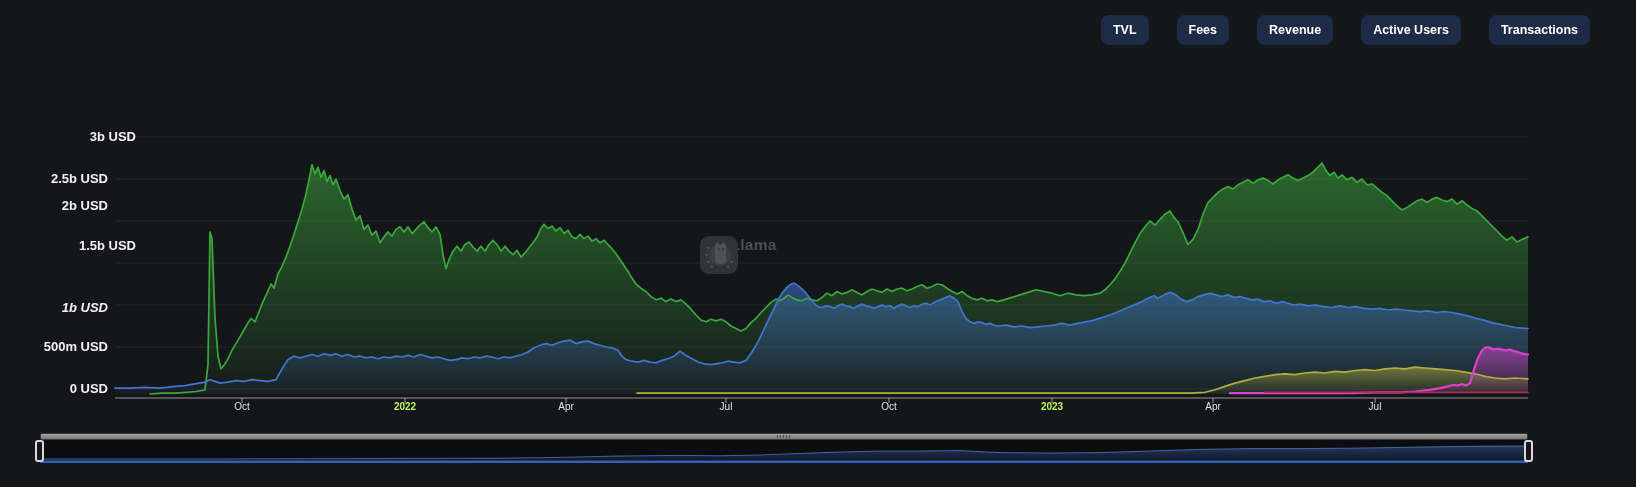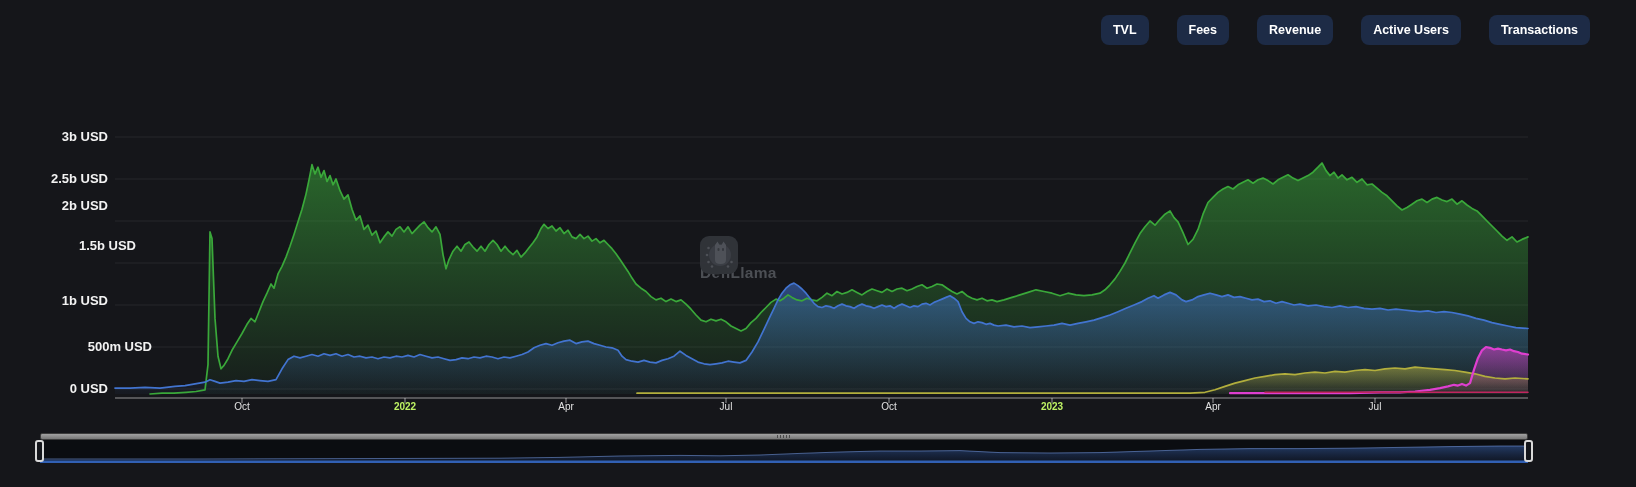--- a/index.html
+++ b/index.html
@@ -24,21 +24,21 @@
   .xlabel{
     position:absolute;top:401px;transform:translateX(-50%);
     font-size:10px;color:#e2e2e2;white-space:nowrap;
   }
   .xlabel.bold{font-weight:700;color:#bef264;}
   
   .watermark{
     position:absolute;left:700px;top:236px;display:flex;align-items:center;gap:10px;
     opacity:.88;pointer-events:none;
   }
-  .watermark-text{font-size:15.5px;font-weight:700;color:#54575d;letter-spacing:.3px;margin-top:28px;}
+  .watermark-text{font-size:15.5px;font-weight:700;color:#54575d;letter-spacing:.3px;}
   
   .scrollbar{
     position:absolute;left:40px;top:433px;width:1488px;height:7px;
     background:linear-gradient(#a2a2a2,#777);border:1px solid #3c3c3c;
     border-radius:2px;box-sizing:border-box;cursor:pointer;
   }
   .scroll-grip{
     position:absolute;left:50%;top:1px;width:14px;height:3px;margin-left:-7px;
     background:repeating-linear-gradient(90deg,#4a4a4a 0 1px,rgba(0,0,0,0) 1px 3px);
   }
@@ -101,26 +101,26 @@
     <path d="M637 393.2L700 393.2L800 393.2L900 393.2L1000 393.2L1100 393.2L1150 393.2L1190 393.2L1205 392.3L1215 389.8L1225 386.4L1235 383.1L1245 380.6L1255 378.0L1265 376.4L1275 374.7L1285 373.8L1295 374.7L1305 373.0L1315 372.2L1325 373.0L1335 371.3L1345 372.2L1355 370.5L1365 369.6L1375 370.5L1385 368.8L1395 368.0L1405 368.8L1415 367.1L1425 368.0L1435 368.8L1445 369.6L1455 370.5L1465 372.2L1475 373.8L1485 376.4L1495 378.0L1505 378.9L1515 378.0L1528 378.9L1528 394L637 394Z" fill="url(#g2)" stroke="none"></path>
     <path d="M1230 393.2L1260 393.2L1290 393.2L1320 393.2L1350 393.2L1380 392.3L1400 392.3L1415 391.5L1430 389.8L1440 388.1L1448 386.4L1454 384.8L1458 385.6L1462 383.9L1466 385.6L1470 383.1L1474 369.6L1478 357.9L1482 350.3L1486 347.0L1490 347.8L1494 349.5L1498 348.6L1502 349.5L1506 350.3L1510 349.5L1514 351.2L1518 352.0L1522 353.7L1528 354.5L1528 394L1230 394Z" fill="url(#g3)" stroke="none"></path>
     <path d="M150 394.0L162 393.2L174 393.2L186 392.3L196 391.5L205 389.8L208 364.6L210 231.9L212 238.6L215 318.4L218 356.2L221 368.8L224 365.4L228 358.7L232 350.3L237 341.9L242 333.5L247 324.3L251 318.4L255 321.8L259 311.7L263 301.6L267 293.2L271 284.0L274 288.2L278 273.9L282 266.3L286 257.1L290 246.2L294 234.4L298 221.8L302 209.2L306 194.1L309 179.8L312 164.7L315 173.9L318 167.2L321 177.3L324 170.6L327 181.5L330 175.6L333 184.8L336 179.0L340 190.7L344 199.1L348 194.9L352 209.2L356 220.1L360 215.9L364 229.4L368 225.2L372 235.2L376 231.0L380 242.8L384 236.9L388 231.9L392 236.1L396 229.4L400 226.8L404 231.9L408 226.8L412 233.6L416 229.4L420 225.2L424 221.8L428 227.7L432 231.9L436 226.8L440 234.4L443 254.6L446 268.8L449 259.6L453 251.2L457 246.2L461 251.2L465 244.5L469 242.0L473 247.0L477 251.2L481 246.2L485 251.2L489 244.5L493 240.3L497 244.5L501 251.2L505 246.2L509 251.2L513 254.6L517 250.4L521 257.1L525 252.9L529 247.8L533 242.8L537 236.9L541 228.5L544 224.3L548 228.5L552 226.0L556 231.0L560 227.7L564 233.6L568 230.2L572 236.9L576 238.6L580 234.4L584 238.6L588 236.1L592 241.1L596 238.6L600 242.8L604 240.3L608 244.5L612 248.7L616 253.7L620 259.6L624 265.5L628 271.4L632 278.1L636 284.0L641 288.2L646 291.5L651 296.6L656 299.9L661 298.2L666 301.6L671 299.1L676 301.6L681 299.9L686 304.1L691 309.2L696 315.0L701 320.1L706 321.8L711 319.2L716 320.9L721 319.2L726 321.8L731 326.0L736 328.5L741 331.0L746 328.5L751 322.6L756 318.4L761 312.5L766 307.5L771 302.4L776 299.1L780 300.8L784 298.2L788 294.9L792 297.4L797 299.9L802 300.8L807 298.2L812 299.9L817 300.8L822 297.4L827 293.2L832 295.7L837 291.5L842 294.0L847 292.4L852 289.8L857 292.4L862 294.9L867 291.5L872 289.0L877 290.7L882 292.4L887 289.0L892 291.5L897 289.0L902 288.2L907 290.7L912 289.0L917 286.5L922 284.8L927 288.2L932 286.5L937 284.0L942 284.8L947 288.2L952 291.5L957 294.0L962 291.5L967 295.7L972 298.2L977 299.9L982 298.2L987 300.8L992 299.9L997 301.6L1004 299.9L1012 297.4L1020 294.9L1028 292.4L1036 289.8L1044 291.5L1052 293.2L1060 295.7L1068 293.2L1076 294.9L1084 295.7L1092 294.9L1100 293.2L1105 289.8L1110 284.8L1115 278.9L1120 271.4L1125 263.0L1130 252.9L1135 242.8L1140 233.6L1145 226.8L1150 221.0L1155 225.2L1160 219.3L1165 214.2L1170 210.9L1174 217.6L1178 221.8L1183 232.7L1188 244.5L1193 239.4L1198 229.4L1203 214.2L1208 202.5L1213 197.4L1218 192.4L1223 189.0L1228 186.5L1233 189.0L1238 184.8L1243 182.3L1248 179.8L1253 183.2L1258 179.8L1263 178.1L1268 180.6L1273 184.0L1278 179.8L1283 177.3L1288 174.8L1293 178.1L1298 180.6L1303 178.1L1308 175.6L1313 172.2L1318 167.2L1322 163.0L1326 170.6L1330 175.6L1334 172.2L1338 178.1L1342 174.8L1347 179.8L1352 177.3L1357 182.3L1362 179.0L1367 184.8L1372 184.0L1377 188.2L1382 192.4L1387 195.8L1392 200.8L1397 205.8L1402 210.0L1407 207.5L1412 204.2L1417 200.8L1422 199.1L1427 202.5L1432 199.1L1437 197.4L1442 200.0L1447 201.6L1452 199.1L1457 204.2L1462 200.8L1467 205.0L1472 208.4L1477 210.9L1482 215.9L1487 221.0L1492 226.0L1497 231.0L1502 236.1L1507 240.3L1512 236.9L1517 242.0L1522 239.4L1528 236.9" fill="none" stroke="#3aa83a" stroke-width="1.7" stroke-linejoin="round" stroke-linecap="round"></path>
     <path d="M115 388.1L130 388.1L145 387.3L160 388.1L175 386.4L185 385.6L195 383.9L205 382.2L210 379.7L215 381.4L220 383.1L228 382.2L236 380.6L244 381.4L252 379.7L260 380.6L268 381.4L276 379.7L282 368.8L288 359.6L294 356.2L300 357.9L306 356.2L312 354.5L318 356.2L324 353.7L330 355.4L336 353.7L342 356.2L348 354.5L354 357.0L360 356.2L366 357.9L372 357.0L378 358.7L384 357.0L390 357.9L396 356.2L402 357.0L408 355.4L414 357.0L420 354.5L426 356.2L432 357.9L438 357.0L444 358.7L450 360.4L456 359.6L462 357.9L468 358.7L474 357.0L480 357.9L486 356.2L492 357.0L498 358.7L504 357.0L510 357.9L516 356.2L522 354.5L528 352.0L534 347.8L540 345.3L546 343.6L552 345.3L558 342.8L564 341.1L570 340.2L576 343.6L582 341.9L588 341.1L594 343.6L600 345.3L606 347.0L612 347.8L618 350.3L622 356.2L626 359.6L632 361.2L638 362.1L644 360.4L650 362.1L656 362.9L662 360.4L668 358.7L674 356.2L680 351.2L686 355.4L692 358.7L698 362.1L704 363.8L710 364.6L716 363.8L722 362.9L728 361.2L734 362.1L740 362.9L746 360.4L752 352.0L758 341.9L764 329.3L770 316.7L774 308.3L778 299.9L782 293.2L786 288.2L790 284.8L794 283.1L798 285.6L802 289.0L806 293.2L810 298.2L814 303.3L818 306.6L822 307.5L826 305.8L830 306.6L834 308.3L838 305.8L842 304.1L846 305.8L850 306.6L854 308.3L858 305.8L862 304.1L866 305.8L870 306.6L874 308.3L878 306.6L882 305.0L886 306.6L890 305.8L894 308.3L898 305.8L902 304.1L906 305.8L910 307.5L914 305.8L918 306.6L922 304.1L926 303.3L930 305.0L934 302.4L938 300.8L942 299.1L946 297.4L950 295.7L954 298.2L958 301.6L962 311.7L966 318.4L970 321.8L974 323.4L978 321.8L982 322.6L986 324.3L990 323.4L994 325.1L998 326.0L1006 325.1L1014 326.8L1022 326.0L1030 327.6L1038 326.8L1046 326.0L1054 325.1L1062 323.4L1070 325.1L1078 323.4L1086 321.8L1094 320.1L1102 317.6L1110 315.0L1118 311.7L1126 308.3L1134 305.0L1142 301.6L1148 298.2L1154 295.7L1158 298.2L1164 294.9L1170 292.4L1176 294.9L1182 299.9L1186 301.6L1192 299.9L1198 296.6L1204 294.9L1210 293.2L1216 294.9L1222 296.6L1228 294.9L1234 297.4L1240 296.6L1246 298.2L1252 299.9L1258 299.1L1264 301.6L1270 300.8L1276 303.3L1282 301.6L1288 303.3L1294 305.0L1300 304.1L1308 305.8L1316 305.0L1324 306.6L1332 307.5L1340 305.8L1348 307.5L1356 306.6L1364 308.3L1372 309.2L1380 308.3L1388 310.0L1396 309.2L1404 310.0L1412 310.8L1420 311.7L1428 310.8L1436 312.5L1444 311.7L1452 312.5L1460 314.2L1468 315.9L1476 318.4L1484 320.1L1492 322.6L1500 324.3L1508 326.0L1516 327.6L1528 328.5" fill="none" stroke="#4274d0" stroke-width="1.7" stroke-linejoin="round" stroke-linecap="round"></path>
     <path d="M637 393.2L700 393.2L800 393.2L900 393.2L1000 393.2L1100 393.2L1150 393.2L1190 393.2L1205 392.3L1215 389.8L1225 386.4L1235 383.1L1245 380.6L1255 378.0L1265 376.4L1275 374.7L1285 373.8L1295 374.7L1305 373.0L1315 372.2L1325 373.0L1335 371.3L1345 372.2L1355 370.5L1365 369.6L1375 370.5L1385 368.8L1395 368.0L1405 368.8L1415 367.1L1425 368.0L1435 368.8L1445 369.6L1455 370.5L1465 372.2L1475 373.8L1485 376.4L1495 378.0L1505 378.9L1515 378.0L1528 378.9" fill="none" stroke="#b2ae3d" stroke-width="1.7" stroke-linejoin="round" stroke-linecap="round"></path>
     <path d="M1230 393.2L1260 393.2L1290 393.2L1320 393.2L1350 393.2L1380 392.3L1400 392.3L1415 391.5L1430 389.8L1440 388.1L1448 386.4L1454 384.8L1458 385.6L1462 383.9L1466 385.6L1470 383.1L1474 369.6L1478 357.9L1482 350.3L1486 347.0L1490 347.8L1494 349.5L1498 348.6L1502 349.5L1506 350.3L1510 349.5L1514 351.2L1518 352.0L1522 353.7L1528 354.5" fill="none" stroke="#df3fd0" stroke-width="2.2" stroke-linejoin="round" stroke-linecap="round"></path>
     <path d="M1265 392.3L1330 392.3L1400 392.3L1470 392.3L1528 392.3" fill="none" stroke="#c1265f" stroke-width="1.6" stroke-linejoin="round" stroke-linecap="round"></path>
   </svg>
 
 <div id="ylabels">
-    <div class="ylabel" style="top: 129px;">3b USD</div>
+    <div class="ylabel" style="top: 129px; padding-left: 28px;">3b USD</div>
     <div class="ylabel" style="top: 171px;">2.5b USD</div>
     <div class="ylabel" style="top: 198px;">2b USD</div>
     <div class="ylabel" style="top: 238px; margin-left: 28px;">1.5b USD</div>
-    <div class="ylabel" style="top: 293px;">1b USD</div>
-    <div class="ylabel" style="top: 339px; margin-left: 44px;">500m USD</div>
+    <div class="ylabel" style="top: 300px; font-style: italic;">1b USD</div>
+    <div class="ylabel" style="top: 339px;">500m USD</div>
     <div class="ylabel" style="top: 381px;">0 USD</div>
   </div>
 
 <div id="xlabels">
     <div class="xlabel" style="left: 242px;">Oct</div>
     <div class="xlabel bold" style="left: 405px;">2022</div>
     <div class="xlabel" style="left: 566px;">Apr</div>
     <div class="xlabel" style="left: 726px;">Jul</div>
     <div class="xlabel" style="left: 889px;">Oct</div>
     <div class="xlabel bold" style="left: 1052px;">2023</div>

